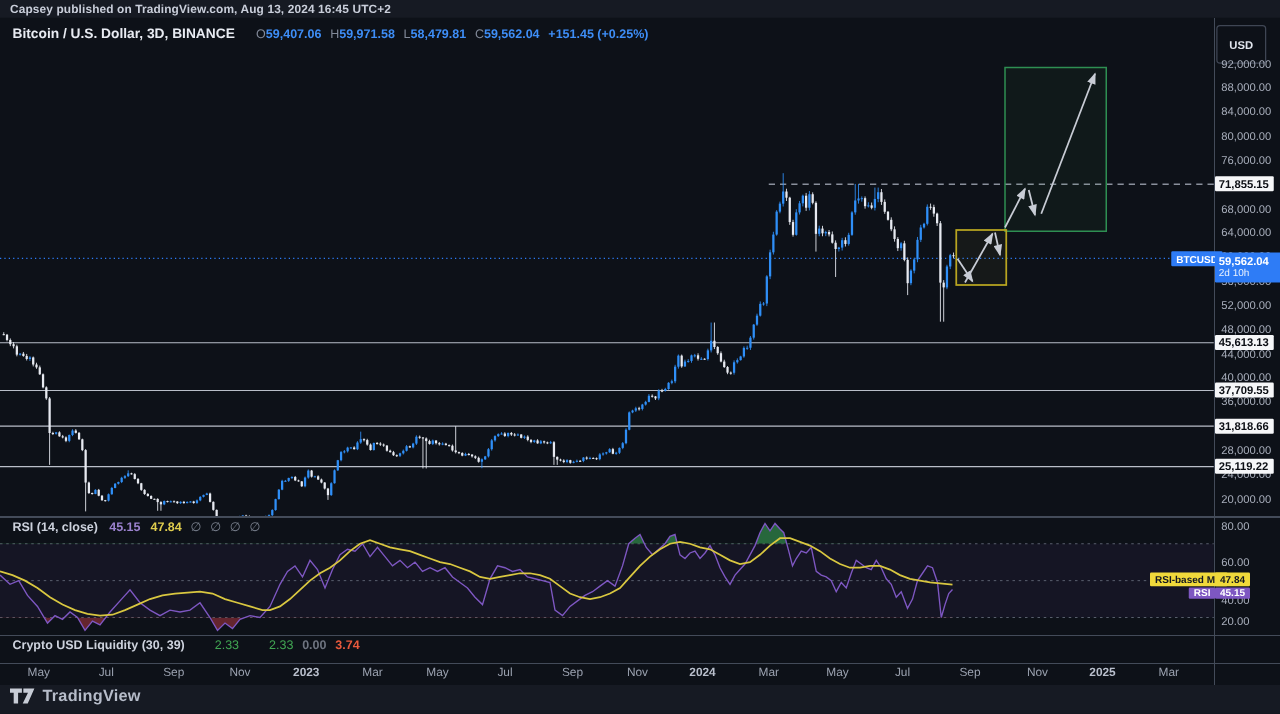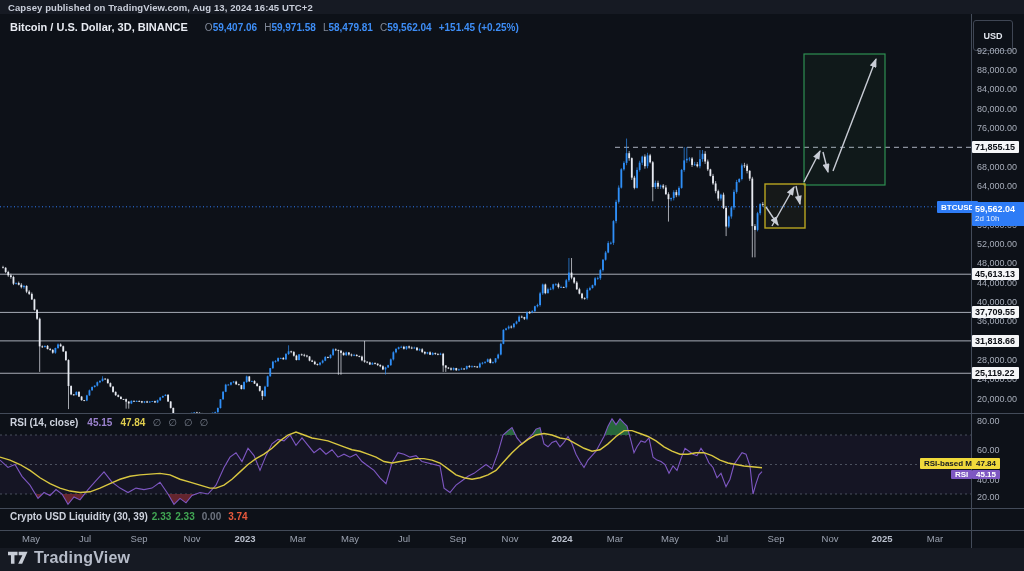--- a/index.html
+++ b/index.html
@@ -13,42 +13,42 @@
   #legend .k{color:#828A99;font-size:10px;margin-left:7px;}
   #legend .v{color:#3E8EF7;font-size:10px;font-weight:600;}
   #legend .chg{color:#3E8EF7;font-size:10px;font-weight:700;margin-left:7px;}
   #rsihead{position:absolute;left:10px;top:417px;font-size:10px;color:#C5CAD6;white-space:nowrap;}
   #rsihead .t{font-weight:600;color:#CDD2DD;}
   #rsihead .p{color:#9B82CE;margin-left:9px;font-weight:600;}
   #rsihead .y{color:#E0CE4E;margin-left:8px;font-weight:700;}
   #rsihead .e{color:#787F8C;margin-left:7px;font-size:10px;}
   #liqhead{position:absolute;left:10px;top:511px;font-size:10px;color:#C5CAD6;white-space:nowrap;}
   #liqhead .t{font-weight:600;color:#CDD2DD;}
-  #liqhead .g{color:#41A653;margin-left:4px;font-weight:700;}
+  #liqhead .g{color:#41A653;margin-left:24px;font-weight:400;}
   #liqhead .n{color:#6E7480;margin-left:7px;font-weight:700;}
   #liqhead .r{color:#E8593C;margin-left:7px;font-weight:700;}
   #usdbtn{position:absolute;left:973px;top:20px;width:40px;height:31px;background:transparent;
           border:1px solid #3F4654;border-radius:3px;color:#E2E6EE;font-size:9px;font-weight:700;
           font-family:inherit;cursor:pointer;padding:0;}
   .tick{position:absolute;left:977px;font-size:9px;color:#A7ADBA;}
   .rtick{position:absolute;left:977px;font-size:9px;color:#A7ADBA;}
   .wlabel{position:absolute;left:972px;font-size:9px;font-weight:600;color:#0B0E14;background:#F5F6F8;
           padding:1px 4px 1px 3px;border-radius:1px;}
   #pbadge{position:absolute;left:972px;width:50px;background:#2E7CF6;color:#fff;border-radius:1px;
           padding:2px 3px;line-height:10px;}
   #pbadge .p{font-size:9px;font-weight:700;}
   #pbadge .c{font-size:8px;opacity:.9;}
   #symtag{position:absolute;background:#2E7CF6;color:#fff;font-size:8px;font-weight:700;
           padding:1.5px 4px;border-radius:1px;}
   .mabadge{position:absolute;background:#F0D93B;color:#141821;font-size:8px;font-weight:700;padding:1px 4px;border-radius:1px;}
   .rsibadge{position:absolute;background:#7E57C2;color:#fff;font-size:8px;font-weight:700;padding:0 4px;border-radius:1px;}
   .month{position:absolute;top:533px;font-size:9.5px;color:#9BA2B0;transform:translateX(-50%);white-space:nowrap;}
   .month.b{font-weight:700;color:#B9BFCC;}
   #attrib{position:absolute;left:8px;top:549px;display:flex;align-items:center;gap:6px;cursor:pointer;}
-  #attrib span{font-size:16px;font-weight:700;color:#B6BCC9;letter-spacing:.2px;}
+  #attrib span{font-size:13px;font-weight:700;color:#B6BCC9;letter-spacing:.2px;}
 </style>
 </head>
 <body>
 
 <div id="screen">
   <svg id="gfx" width="1024" height="571" viewBox="0 0 1024 571">
       <defs>
         <marker id="arr" viewBox="0 0 8 6" refX="7" refY="3" markerWidth="7" markerHeight="5" orient="auto">
           <path d="M0,0 L8,3 L0,6 Z" fill="#C8CCD5"></path>
         </marker>

